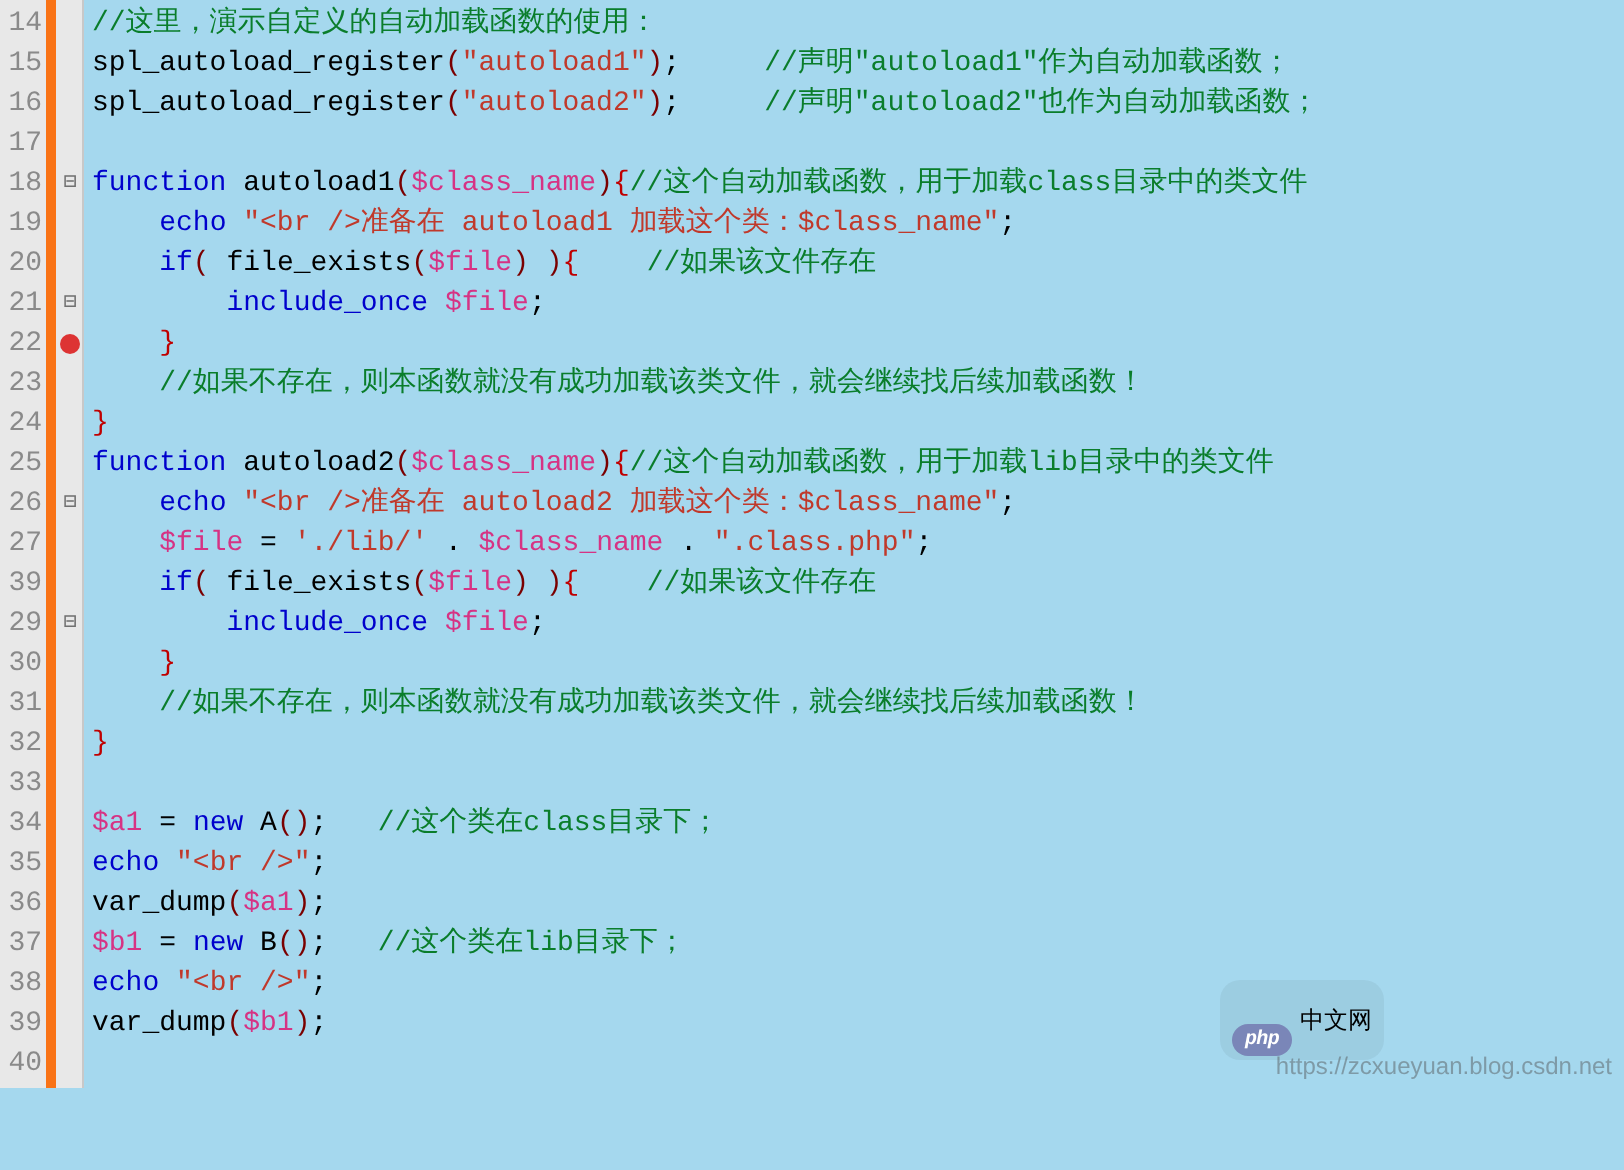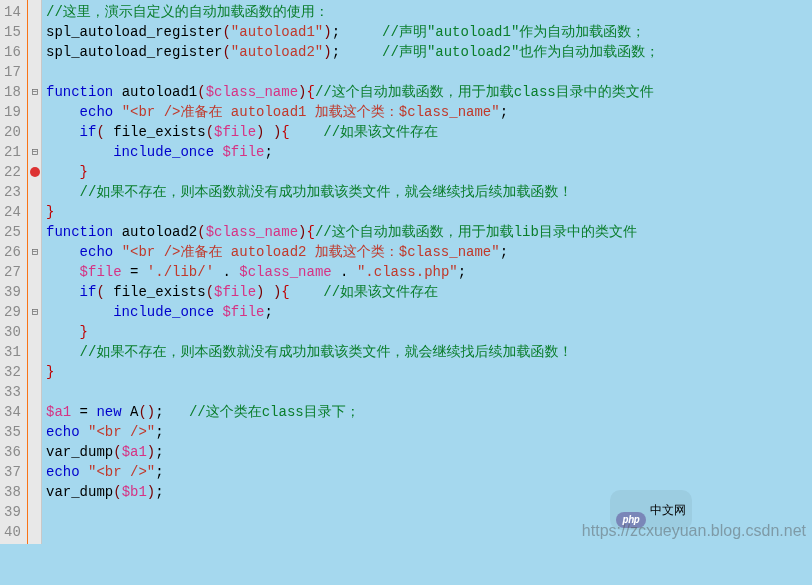--- a/index.html
+++ b/index.html
@@ -11,23 +11,24 @@
     width: 812px;
     position: relative;
   }
   .editor {
     display: flex;
     background: #a5d8ee;
   }
   .gutter {
     background: #e8e8e8;
     color: #8a8a8a;
+    text-align: right;
     padding: 2px 2px 2px 4px;
     user-select: none;
-    border-right: 1px solid #f97316;
+    border-right: 5px solid #f97316;
     min-width: 28px;
   }
   .margin {
     background: #e8e8e8;
     width: 14px;
     border-right: 1px solid #c8c8c8;
     padding: 2px 0;
     position: relative;
   }
   .marker {
@@ -90,21 +91,21 @@
     font-size: 10px;
     font-weight: bold;
     letter-spacing: -0.3px;
     margin-top: 20px;
   }
   .watermark-csdn {
     position: absolute;
     right: 6px;
     bottom: 4px;
     color: rgba(80, 80, 80, 0.45);
-    font-size: 16px;
+    font-size: 12px;
     font-family: sans-serif;
     letter-spacing: 0;
   }
 </style>
 </head>
 <body>
 
 <div class="editor">
   <div class="gutter" id="gutter">
       <div class="gline">14</div>
@@ -182,20 +183,21 @@
       <div class="line"><span>    </span><span class="t-var">$file</span><span class="t-id"> = </span><span class="t-str">'./lib/'</span><span class="t-id"> . </span><span class="t-var">$class_name</span><span class="t-id"> . </span><span class="t-str">".class.php"</span><span class="t-id">;</span></div>
       <div class="line"><span>    </span><span class="t-func">if</span><span class="t-paren">( </span><span class="t-id">file_exists</span><span class="t-paren">(</span><span class="t-var">$file</span><span class="t-paren">) )</span><span class="t-brace">{</span><span class="t-id">    </span><span class="t-comment">//如果该文件存在</span></div>
       <div class="line"><span>        </span><span class="t-func">include_once </span><span class="t-var">$file</span><span class="t-id">;</span></div>
       <div class="line"><span>    </span><span class="t-brace">}</span></div>
       <div class="line"><span>    </span><span class="t-comment">//如果不存在，则本函数就没有成功加载该类文件，就会继续找后续加载函数！</span></div>
       <div class="line"><span class="t-brace">}</span></div>
       <div class="line"></div>
       <div class="line"><span class="t-var">$a1</span><span class="t-id"> = </span><span class="t-kw">new </span><span class="t-id">A</span><span class="t-paren">()</span><span class="t-id">;   </span><span class="t-comment">//这个类在class目录下；</span></div>
       <div class="line"><span class="t-func">echo </span><span class="t-str">"&lt;br /&gt;"</span><span class="t-id">;</span></div>
       <div class="line"><span class="t-id">var_dump</span><span class="t-paren">(</span><span class="t-var">$a1</span><span class="t-paren">)</span><span class="t-id">;</span></div>
+      <div class="line"><span class="t-var">$b1</span><span class="t-id"> = </span><span class="t-kw">new </span><span class="t-id">B</span><span class="t-paren">()</span><span class="t-id">;   </span><span class="t-comment">//这个类在lib目录下；</span></div>
       <div class="line"><span class="t-func">echo </span><span class="t-str">"&lt;br /&gt;"</span><span class="t-id">;</span></div>
       <div class="line"><span class="t-id">var_dump</span><span class="t-paren">(</span><span class="t-var">$b1</span><span class="t-paren">)</span><span class="t-id">;</span></div>
     </div>
 </div>
 
 <div class="watermark-php">
   <span class="php-badge">php</span>
   <span>中文网</span>
 </div>
 <div class="watermark-csdn">https://zcxueyuan.blog.csdn.net</div>

